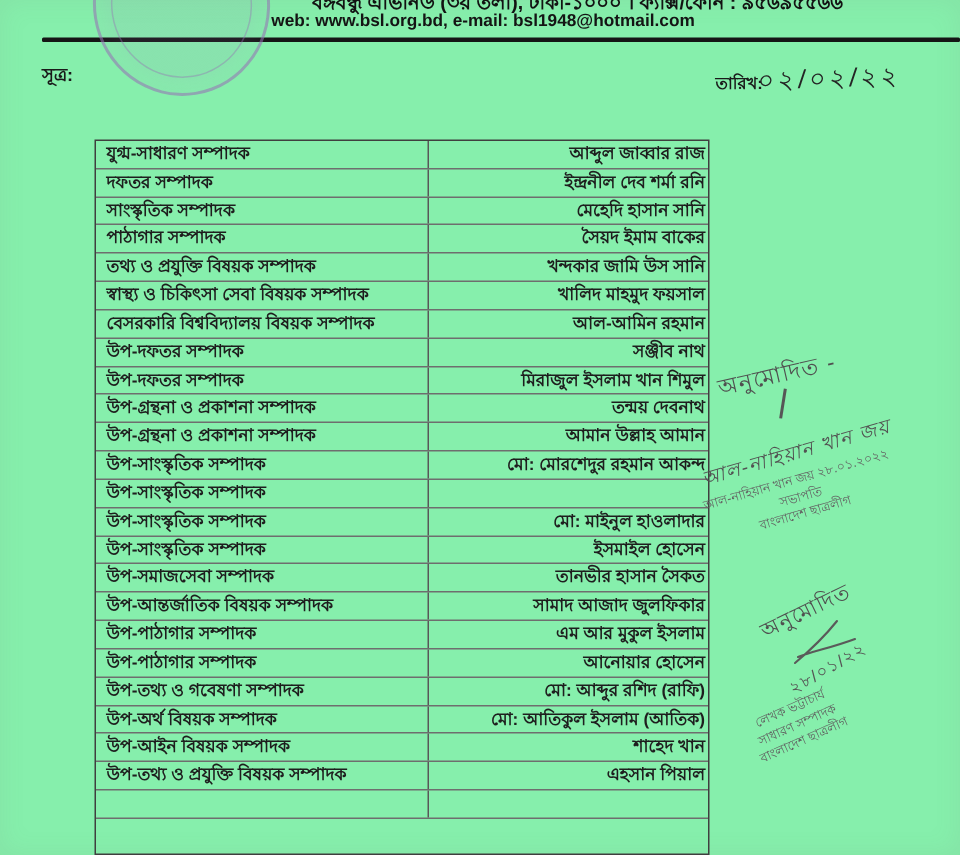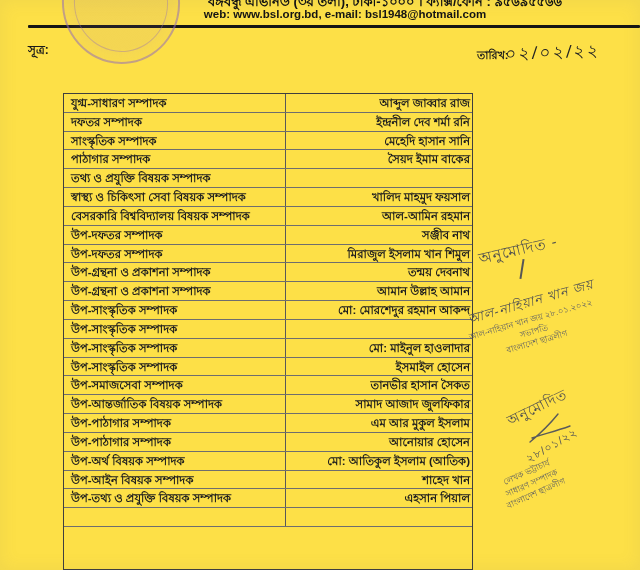--- a/index.html
+++ b/index.html
@@ -1,29 +1,29 @@
 <!DOCTYPE html>
 <html><head>
 <meta charset="utf-8">
 <style>
   html,body{margin:0;padding:0;}
   .page{
     position:relative; width:640px; height:570px; overflow:hidden;
-    background:#fde047;
+    background:#86efac;
     font-family:"Liberation Sans", sans-serif;
     box-shadow:inset 0 0 18px rgba(120,115,105,0.10);
   }
   
   .address-line{
     position:absolute; top:-8px; left:140px; width:490px;
     text-align:center; font-size:13px; font-weight:bold; color:#121212;
     white-space:nowrap;
   }
   .web-line{
-    position:absolute; top:8px; left:165px; width:360px;
+    position:absolute; top:8px; left:142px; width:360px;
     text-align:center; font-size:11.5px; font-weight:bold; color:#141414;
   }
   .header-rule{
     position:absolute; top:25px; left:28px; width:612px; height:3px;
     background:#151515; border-radius:1px;
   }
   
   .seal{
     position:absolute; left:62px; top:-58px; width:114px; height:118px;
     border:2.5px solid rgba(150,112,180,0.55); border-radius:50%;
@@ -99,20 +99,21 @@
       <div class="trow">
       <div class="cell c1">সাংস্কৃতিক সম্পাদক</div>
       <div class="cell c2">মেহেদি হাসান সানি</div>
     </div>
       <div class="trow">
       <div class="cell c1">পাঠাগার সম্পাদক</div>
       <div class="cell c2">সৈয়দ ইমাম বাকের</div>
     </div>
       <div class="trow">
       <div class="cell c1">তথ্য ও প্রযুক্তি বিষয়ক সম্পাদক</div>
+      <div class="cell c2">খন্দকার জামি উস সানি</div>
     </div>
       <div class="trow">
       <div class="cell c1">স্বাস্থ্য ও চিকিৎসা সেবা বিষয়ক সম্পাদক</div>
       <div class="cell c2">খালিদ মাহমুদ ফয়সাল</div>
     </div>
       <div class="trow">
       <div class="cell c1">বেসরকারি বিশ্ববিদ্যালয় বিষয়ক সম্পাদক</div>
       <div class="cell c2">আল-আমিন রহমান</div>
     </div>
       <div class="trow">
@@ -154,20 +155,24 @@
       <div class="cell c1">উপ-আন্তর্জাতিক বিষয়ক সম্পাদক</div>
       <div class="cell c2">সামাদ আজাদ জুলফিকার</div>
     </div>
       <div class="trow">
       <div class="cell c1">উপ-পাঠাগার সম্পাদক</div>
       <div class="cell c2">এম আর মুকুল ইসলাম</div>
     </div>
       <div class="trow">
       <div class="cell c1">উপ-পাঠাগার সম্পাদক</div>
       <div class="cell c2">আনোয়ার হোসেন</div>
+    </div>
+      <div class="trow">
+      <div class="cell c1">উপ-তথ্য ও গবেষণা সম্পাদক</div>
+      <div class="cell c2">মো: আব্দুর রশিদ (রাফি)</div>
     </div>
       <div class="trow">
       <div class="cell c1">উপ-অর্থ বিষয়ক সম্পাদক</div>
       <div class="cell c2">মো: আতিকুল ইসলাম (আতিক)</div>
     </div>
       <div class="trow">
       <div class="cell c1">উপ-আইন বিষয়ক সম্পাদক</div>
       <div class="cell c2">শাহেদ খান</div>
     </div>
       <div class="trow">

